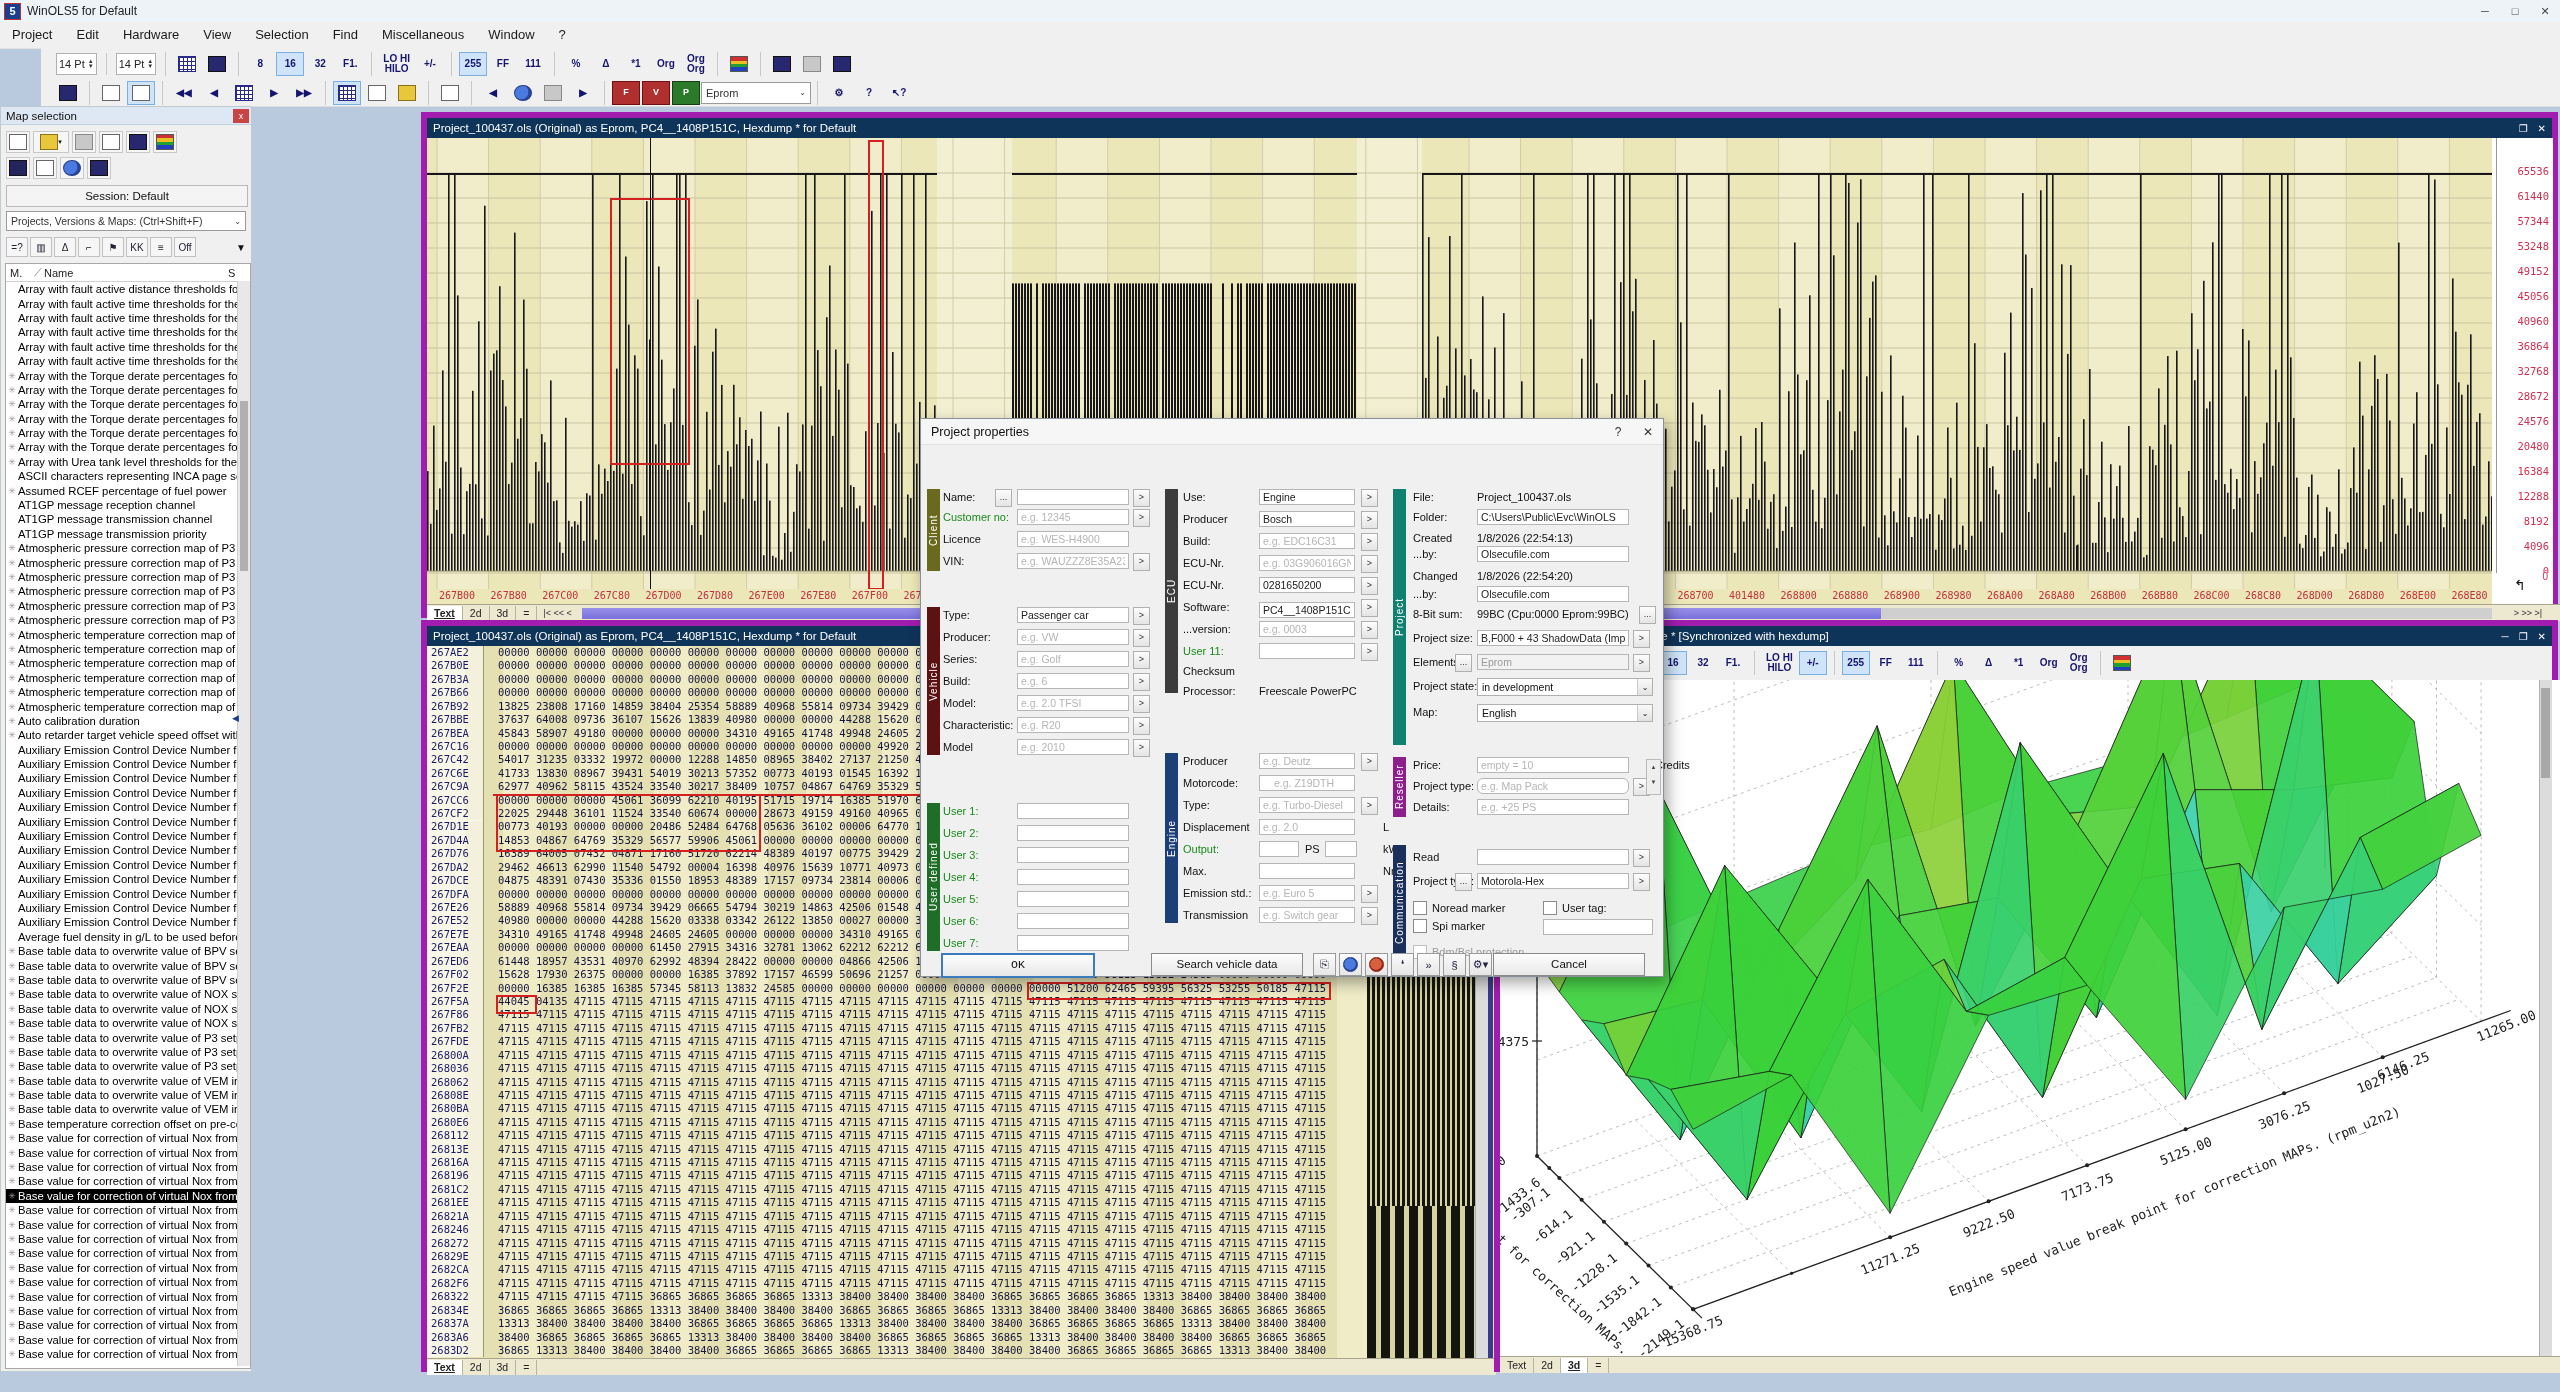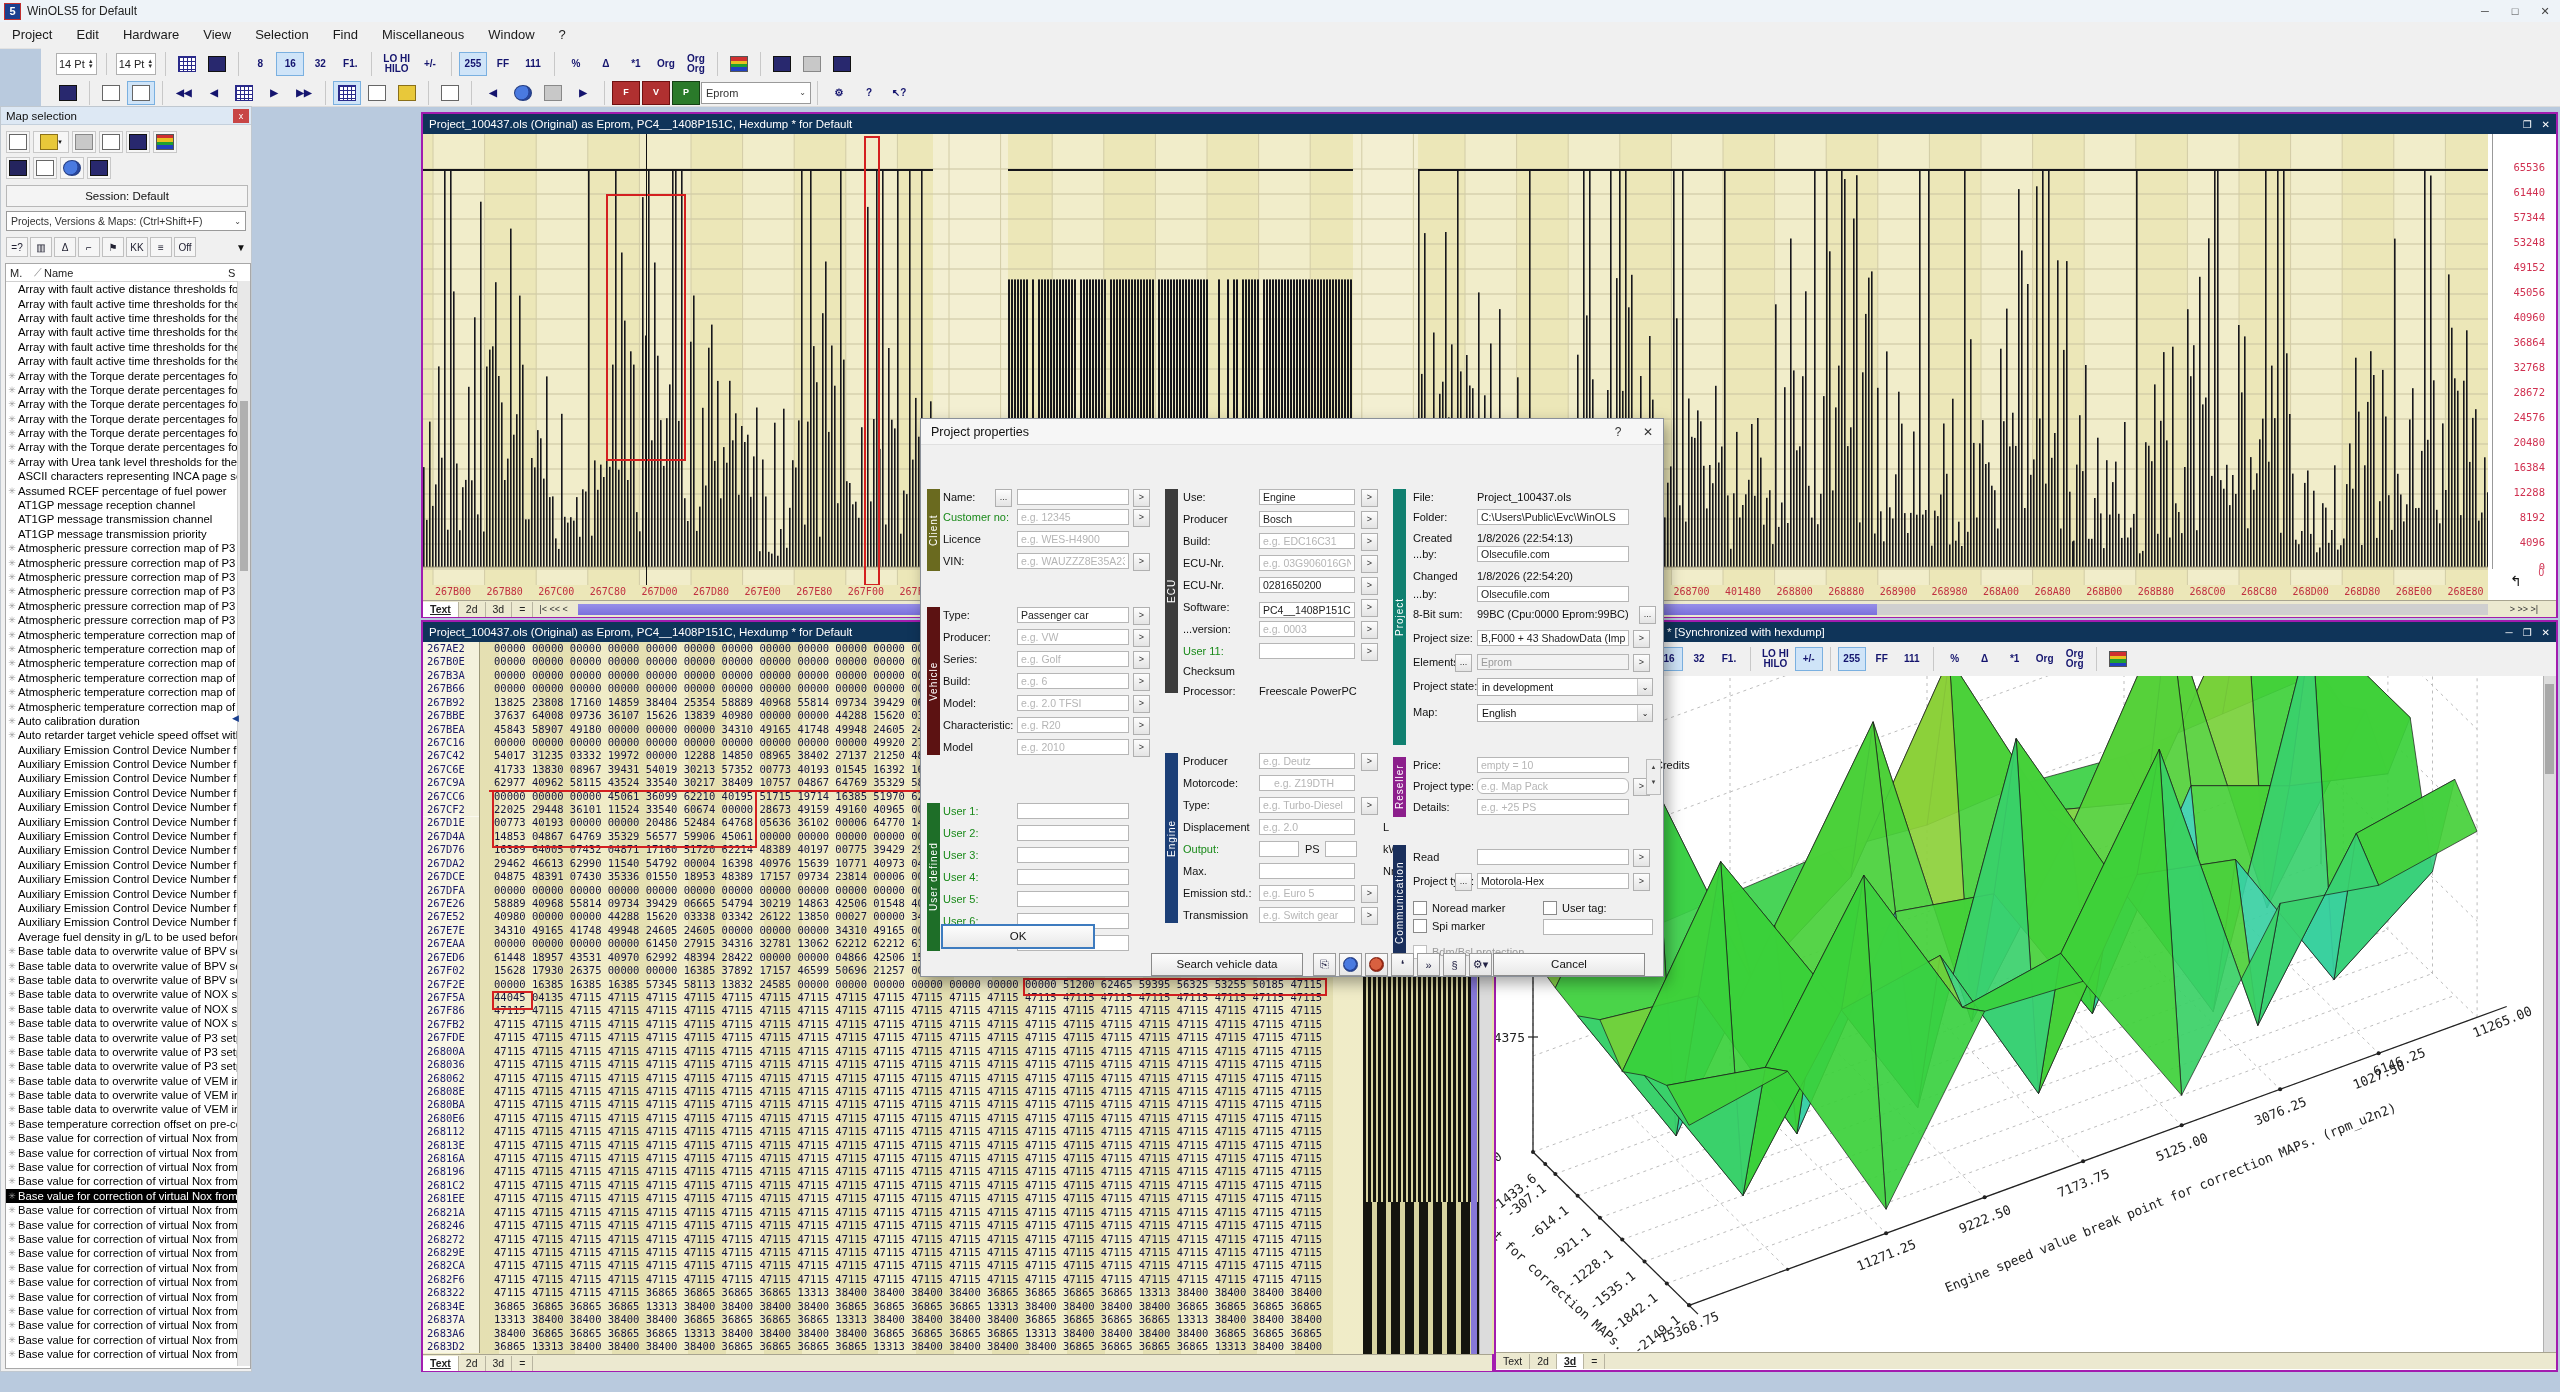--- a/index.html
+++ b/index.html
@@ -50,21 +50,21 @@
   #mapHdr{display:flex;height:17px;border-bottom:1px solid #d0d0d0;font-size:11px;color:#222;align-items:center;background:#fff;}
   .mli{display:flex;align-items:center;height:14.4px;font-size:11.3px;white-space:nowrap;overflow:hidden;color:#000;}
   .mli .star{width:12px;color:#9a9a9a;font-size:9px;text-align:center;flex:0 0 12px;}
   .mli .txt{flex:1;overflow:hidden;}
   .mli .mk{flex:0 0 10px;display:flex;justify-content:center;}
   .mli.sel{background:#000;color:#fff;}
   .sq{width:7px;height:7px;background:#555;}
   #mapScroll{position:absolute;right:0;top:17px;width:12px;height:1085px;background:#e8e8e8;border-left:1px solid #cfcfcf;}
   #mapThumb{position:absolute;left:2px;top:120px;width:8px;height:170px;background:#b0b0b0;}
   
-  .cwin{position:absolute;background:#fff;border:2px solid #a21caf;box-sizing:border-box;}
+  .cwin{position:absolute;background:#fff;border:6px solid #a21caf;box-sizing:border-box;}
   .ctitle{height:20px;background:#0f3459;color:#fff;font-size:11.5px;display:flex;align-items:center;padding:0 6px;white-space:nowrap;overflow:hidden;}
   .ctitle .cbtns{margin-left:auto;display:flex;gap:10px;font-size:10px;}
   
   #chartArea{position:absolute;left:0;top:20px;width:2065px;height:451px;background:#ece7b8;overflow:hidden;}
   #xlabels{position:absolute;left:0;top:471px;width:2065px;height:15px;background:#ece7b8;font-family:"DejaVu Sans Mono",monospace;font-size:10px;color:#c03040;}
   #xlabels span{position:absolute;top:1px;}
   #ylabels{position:absolute;left:2069px;top:20px;width:56px;height:466px;background:#fff;border-left:1px solid #999;font-family:"DejaVu Sans Mono",monospace;font-size:10.5px;color:#d03050;}
   #ylabels span{position:absolute;right:4px;}
   #retmark{position:absolute;left:2069px;top:455px;width:56px;height:31px;background:#fff;color:#111;font-size:14px;}
   .tabrow{position:absolute;display:flex;align-items:center;background:#ece9d0;border-top:1px solid #a8a490;font-size:10.5px;}
@@ -2044,21 +2044,21 @@
         </div>
         <div class="fchk" style="left: 492px; top: 474px;">
           <span class="box"></span>
           <span>Spi marker</span>
         </div>
         <input class="finput" style="left: 622px; top: 474px; width: 110px;">
         <div class="fchk dis" style="left: 492px; top: 500px;">
           <span class="box"></span>
           <span>Bdm/Bsl protection</span>
         </div>
-        <div class="dlgbtn def" style="left: 20px; top: 479px; width: 150px;">OK</div>
+        <div class="dlgbtn def" style="left: 20px; top: 508px; width: 150px; font-family: Liberation Mono, monospace;">OK</div>
         <div class="dlgbtn" style="left: 230px; top: 508px; width: 150px;">Search vehicle data</div>
         <div class="mbtn" style="left: 392px; top: 508px;">⎘</div>
         <div class="mbtn" style="left: 418px; top: 508px;">
           <span class="ic ic-globe" style="width:13px;height:13px;"></span>
         </div>
         <div class="mbtn" style="left: 444px; top: 508px;">
           <span class="ic ic-globe" style="width:13px;height:13px;background:radial-gradient(circle at 6px 6px,#d86040 0 55%,#9c2814 60%);border-color:#802010;"></span>
         </div>
         <div class="mbtn" style="left: 470px; top: 508px;">❛</div>
         <div class="mbtn" style="left: 496px; top: 508px;">»</div>

